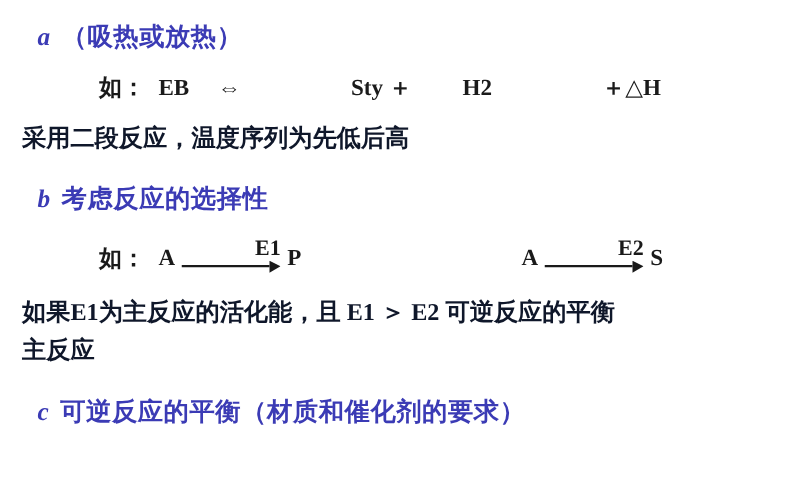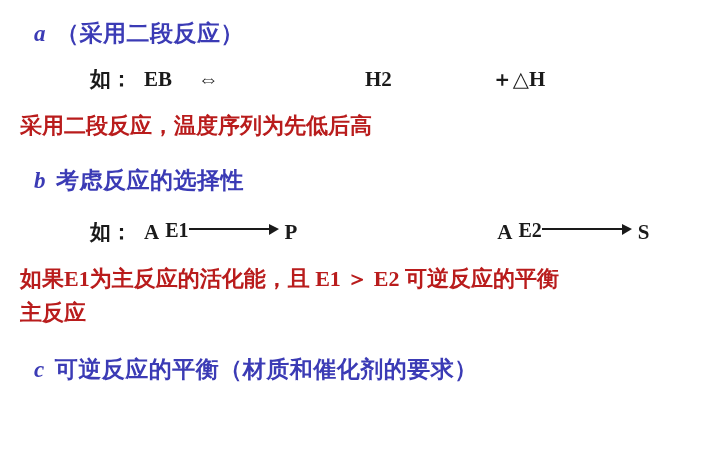--- a/index.html
+++ b/index.html
@@ -40,21 +40,21 @@
     font-weight: bold;
     margin-right: 10px;
     padding-left: 16px;
   }
   .heading .paren {
     font-weight: bold;
   }
 
   
   .body-text {
-    color: #b91c1c;
+    color: #0f172a;
     font-size: 22px;
     font-weight: bold;
   }
 
   
   .eq-row {
     font-size: 21px;
     font-weight: bold;
     color: #1a1a1a;
     display: flex;
@@ -64,22 +64,22 @@
     padding-left: 72px;
     margin-right: 12px;
   }
   .eq-item {
     display: inline-block;
   }
 
   
   .arrow-wrap {
     display: inline-flex;
-    flex-direction: row;
-    align-items: center;
+    flex-direction: column;
+    align-items: flex-end;
     justify-content: flex-end;
     margin: 0 6px;
     position: relative;
     top: -2px;
   }
   .arrow-label {
     font-size: 20px;
     font-weight: bold;
     line-height: 1;
     margin-bottom: 1px;
@@ -102,29 +102,30 @@
 
   .indent-left { padding-left: 2px; }
 </style>
 </head>
 <body>
 
 <div class="page">
 
   <div class="line heading r1">
     <span class="marker">a</span>
-    <span class="paren">（采用二段反应）</span>
+    <span class="paren">（吸热或放热）</span>
   </div>
 
   <div class="eq-row r2">
     <span class="ru">如：</span>
     <span class="eq-item">EB</span>
     <span class="sp-2"></span>
     <span class="eq-item">⇔</span>
     <span class="sp-5"></span>
+    <span class="eq-item">Sty ＋</span>
     <span class="sp-3"></span>
     <span class="eq-item">H2</span>
     <span class="sp-5"></span>
     <span class="eq-item">＋△H</span>
   </div>
 
   <div class="line body-text r3 indent-left">采用二段反应，温度序列为先低后高</div>
 
   <div class="line heading r4">
     <span class="marker">b</span>

